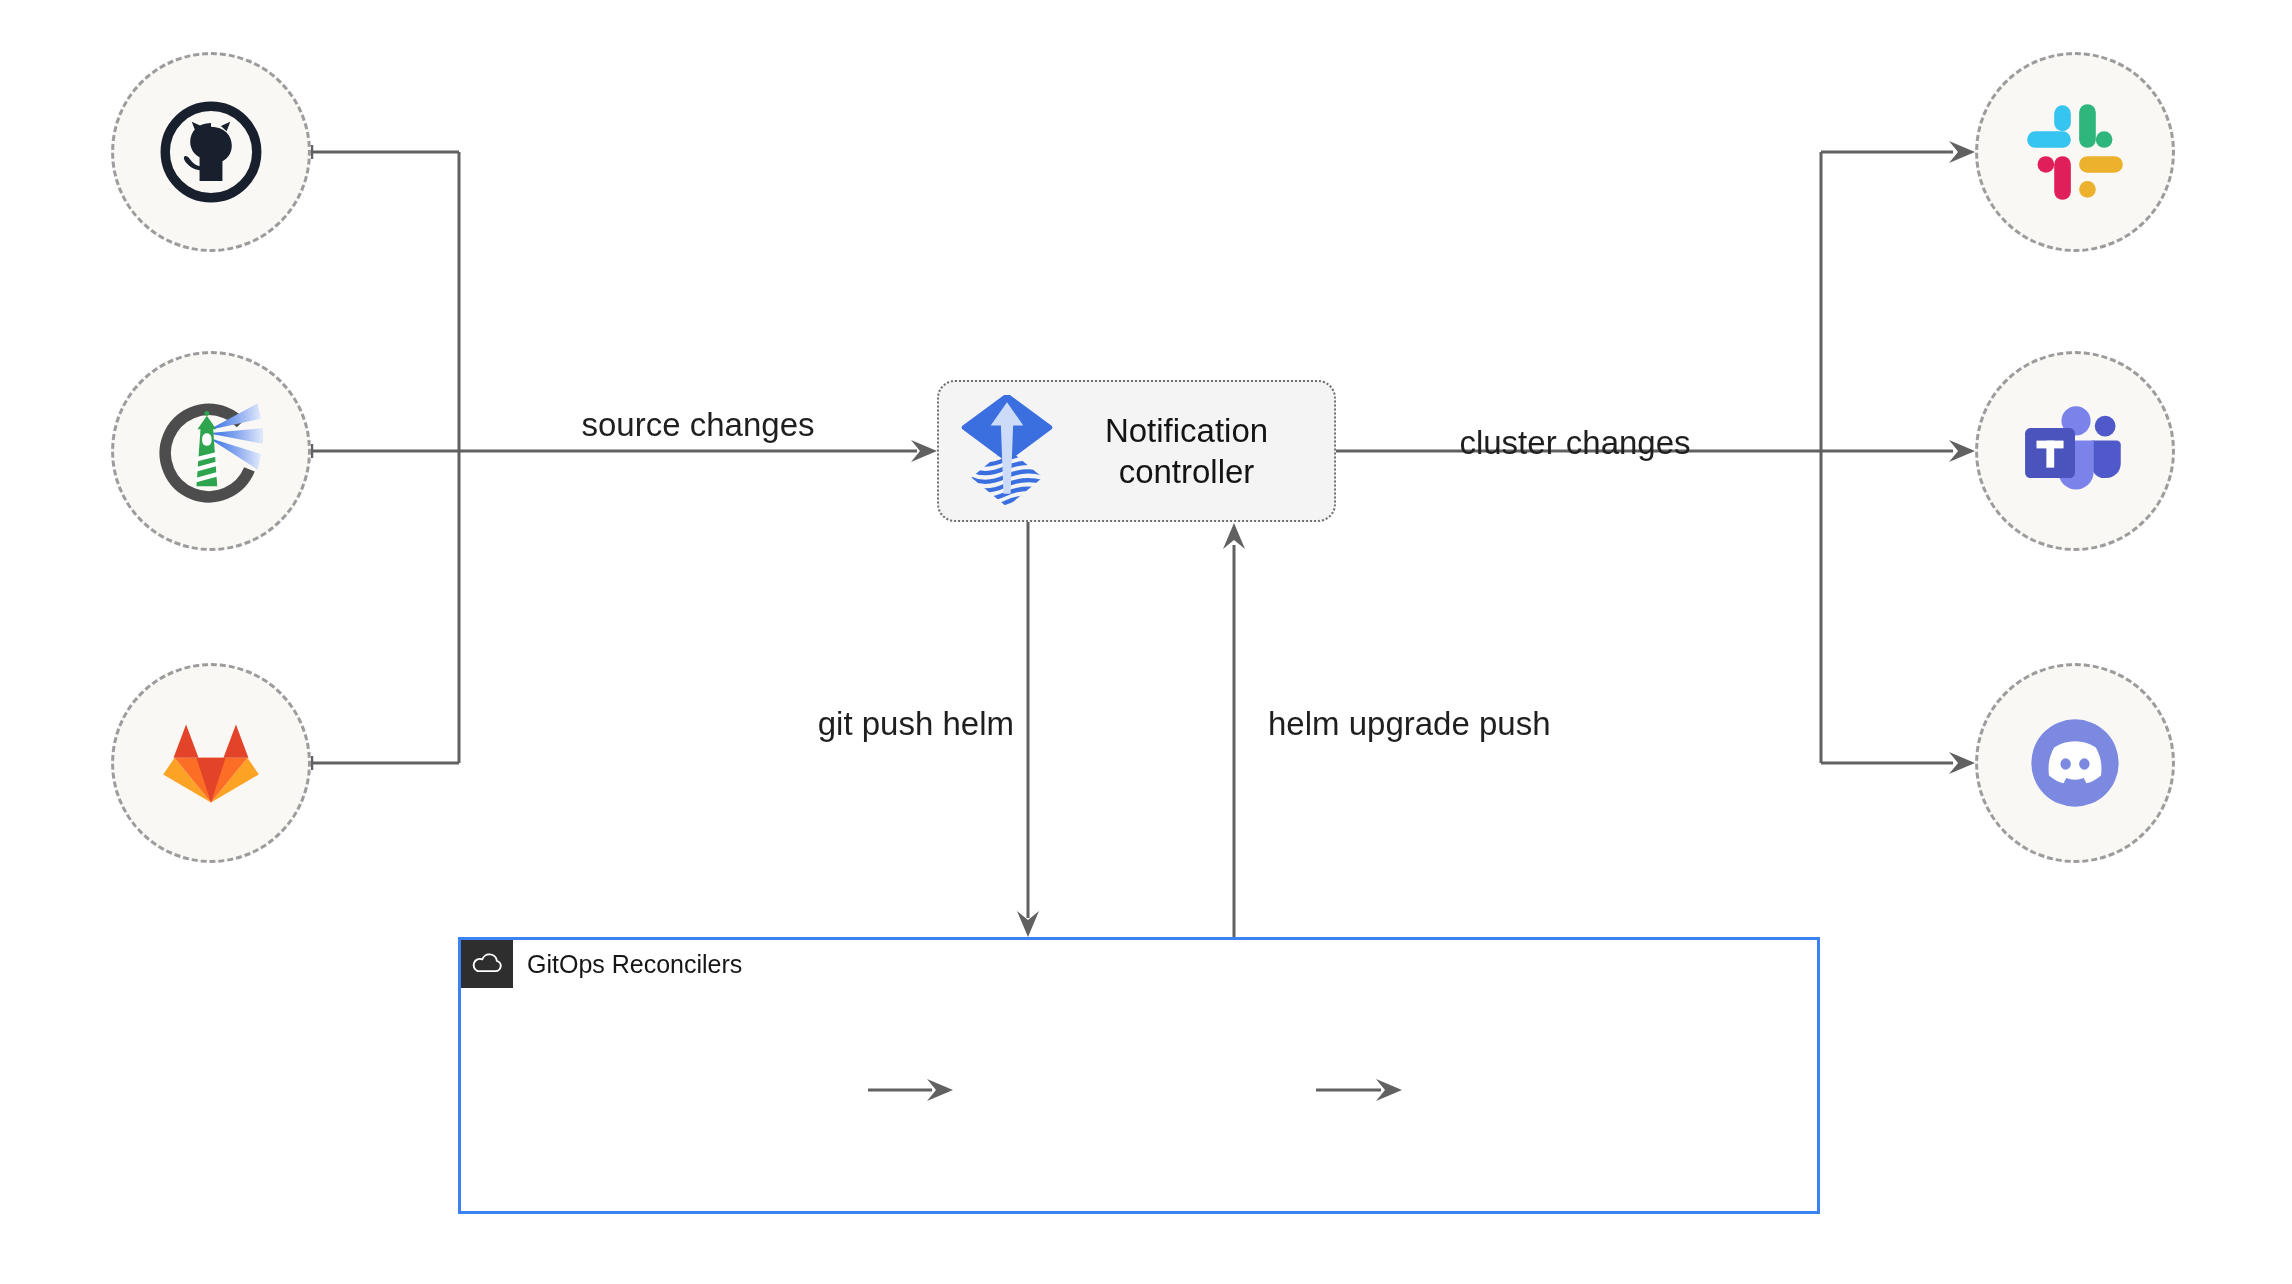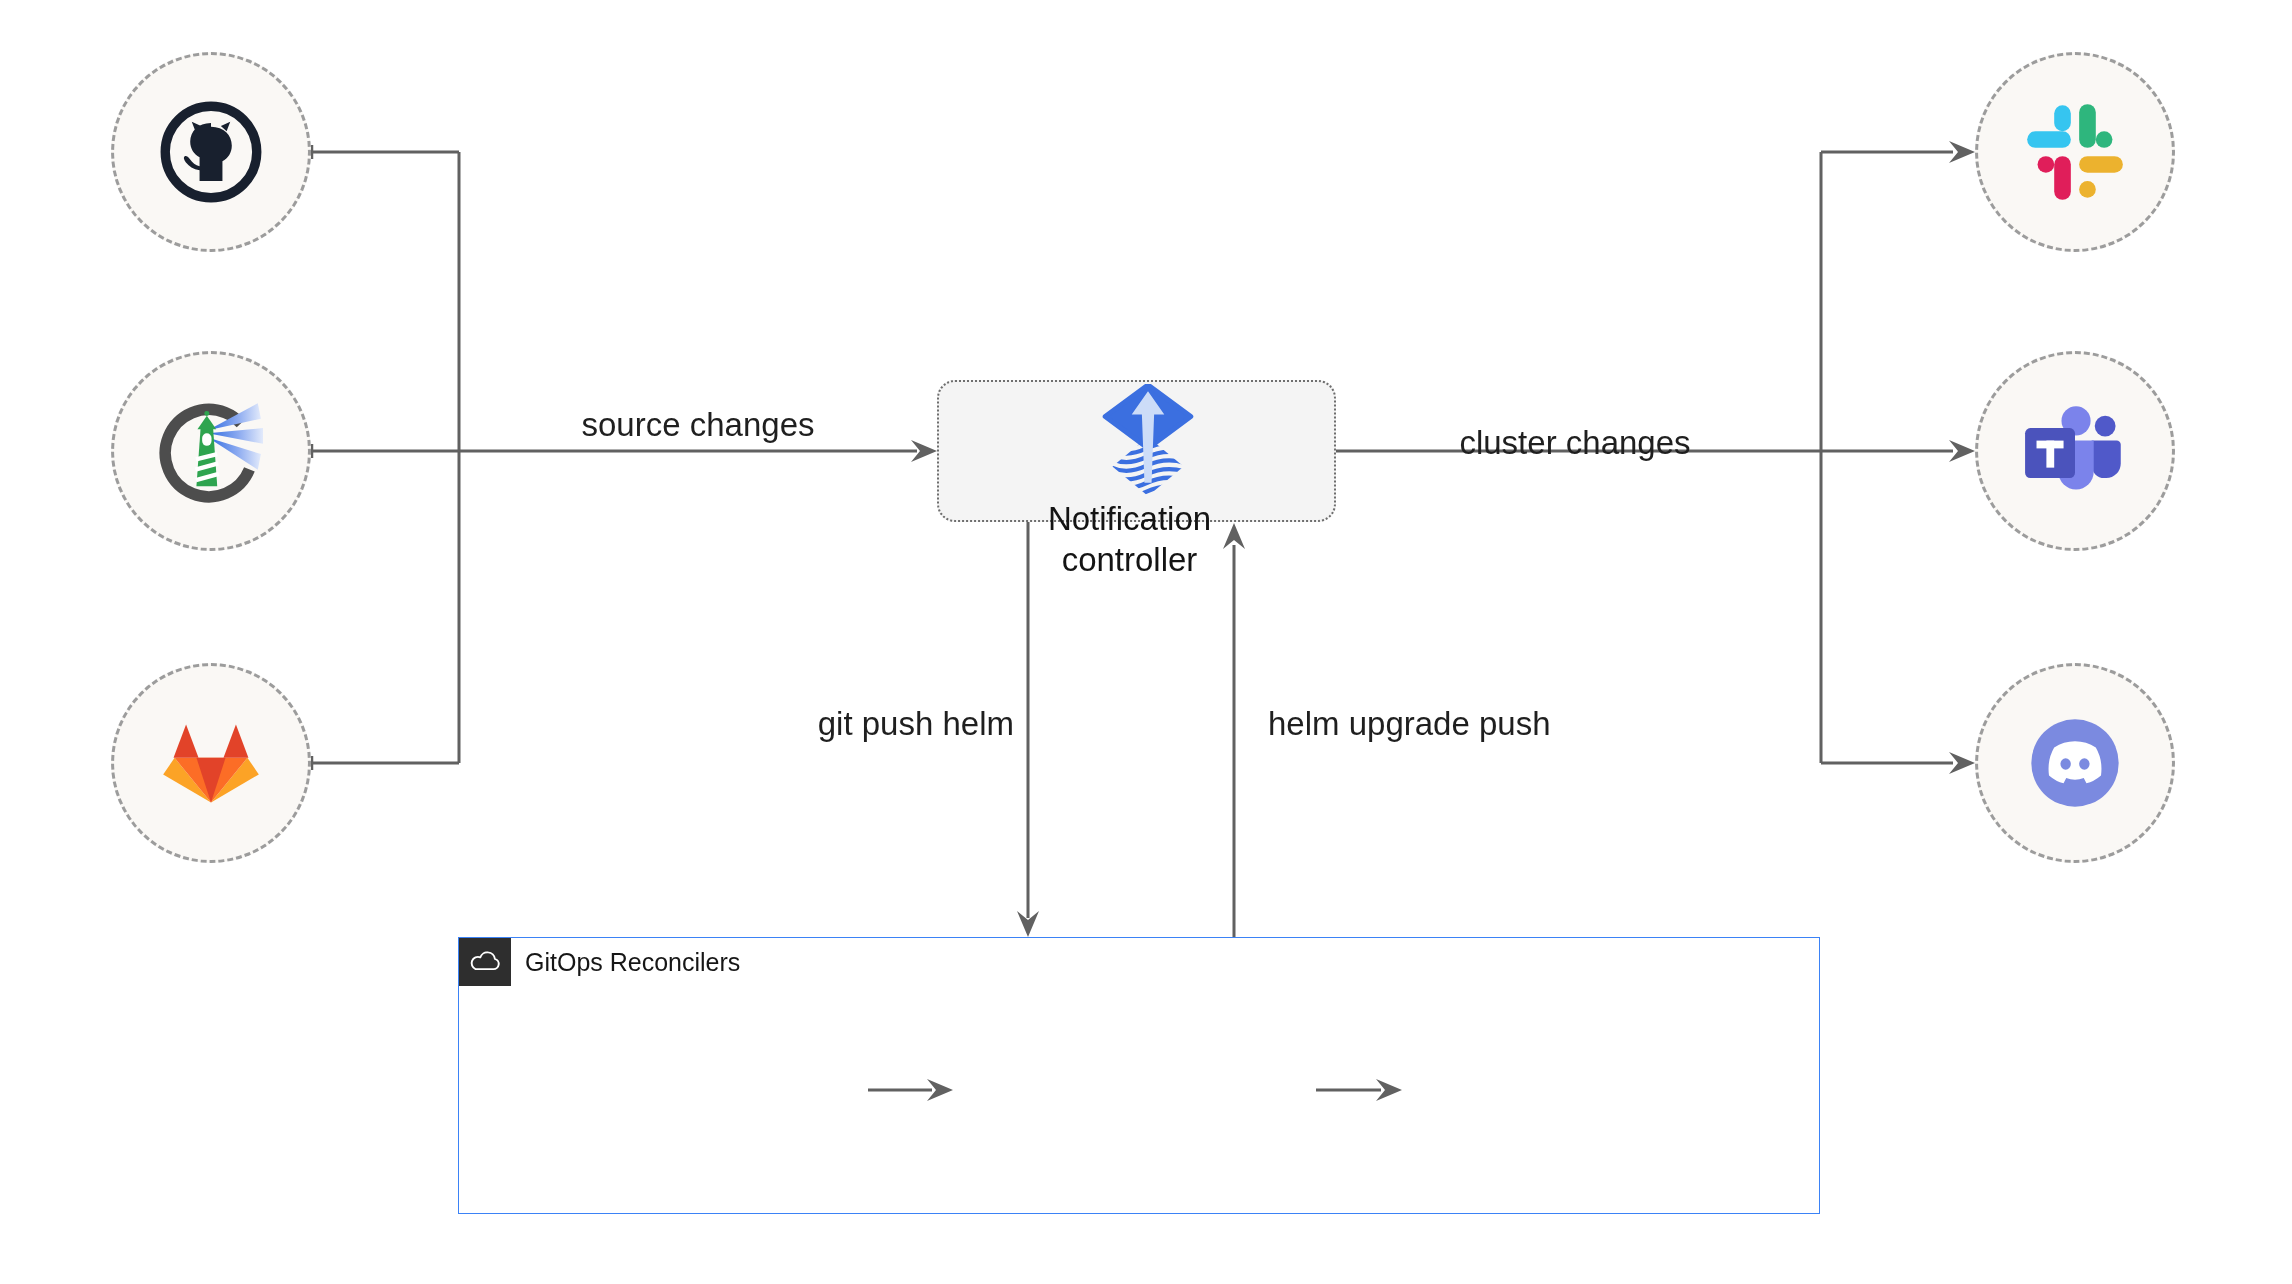--- a/index.html
+++ b/index.html
@@ -16,31 +16,31 @@
   .logo{width:104px;height:104px;display:block;}
   .ctrl-box{
     position:absolute;background:#F4F4F4;border:2.5px dotted #6E6E6E;border-radius:18px;
     display:flex;align-items:center;box-sizing:border-box;
   }
   .ctrl-box .flux-ic{flex:0 0 auto;display:block;}
   .ctrl-label{
     flex:1;text-align:center;font-size:33px;line-height:41px;color:#141414;
     padding-right:14px;
   }
-  .notif{left:937px;top:380px;width:399px;height:142px;flex-direction:column;}
+  .notif{left:937px;top:380px;width:399px;height:142px;}
   .notif .flux-ic{width:92px;height:114px;margin-left:22px;margin-top:2px;}
   .edge-label{
     position:absolute;font-size:33px;white-space:nowrap;color:#1f1f1f;text-align:center;
   }
   .center-anchor{transform:translate(-50%,-50%);}
   .right-anchor{transform:translate(-100%,-50%);}
   .left-anchor{transform:translate(0,-50%);}
   .group-box{
     position:absolute;left:458px;top:937px;width:1362px;height:277px;
-    border:1px solid #3b82f6;box-sizing:border-box;background:transparent;
+    border:3px solid #3b82f6;box-sizing:border-box;background:transparent;
   }
   .group-header{
     position:absolute;left:0;top:0;width:52px;height:48px;background:#2E2E2E;
     display:flex;align-items:center;justify-content:center;
   }
   .group-label{
     position:absolute;left:66px;top:0;height:48px;display:flex;align-items:center;
     font-size:25px;color:#161616;white-space:nowrap;
   }
   .hidden-defs{position:absolute;width:0;height:0;overflow:hidden;}

